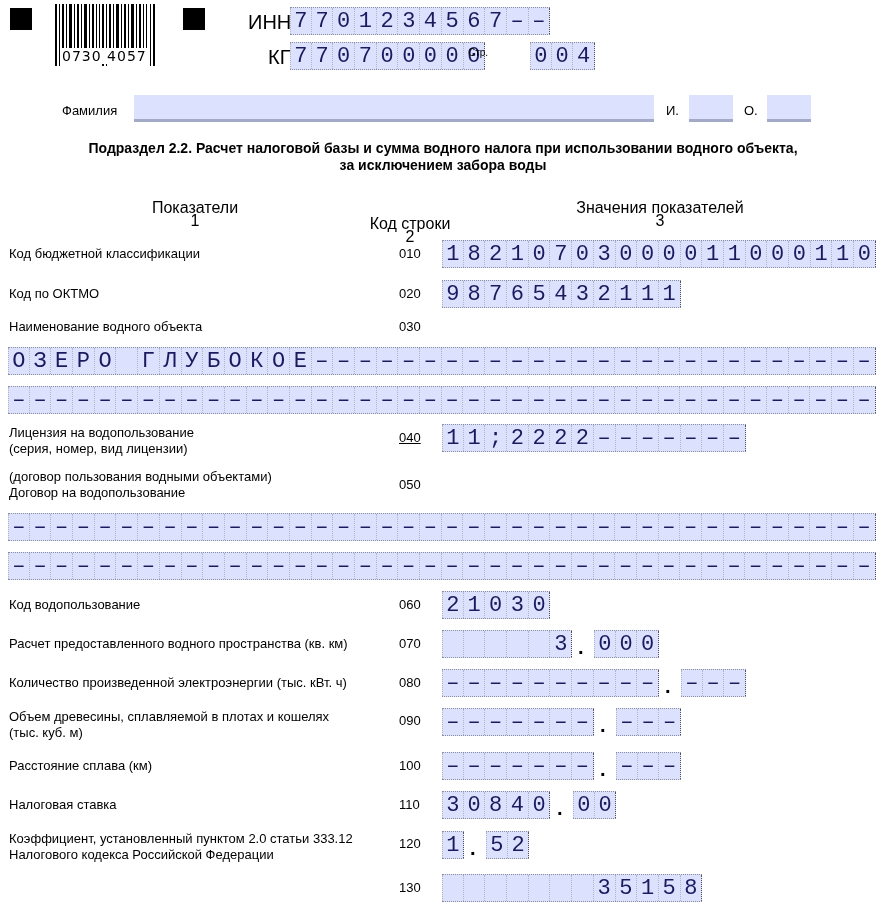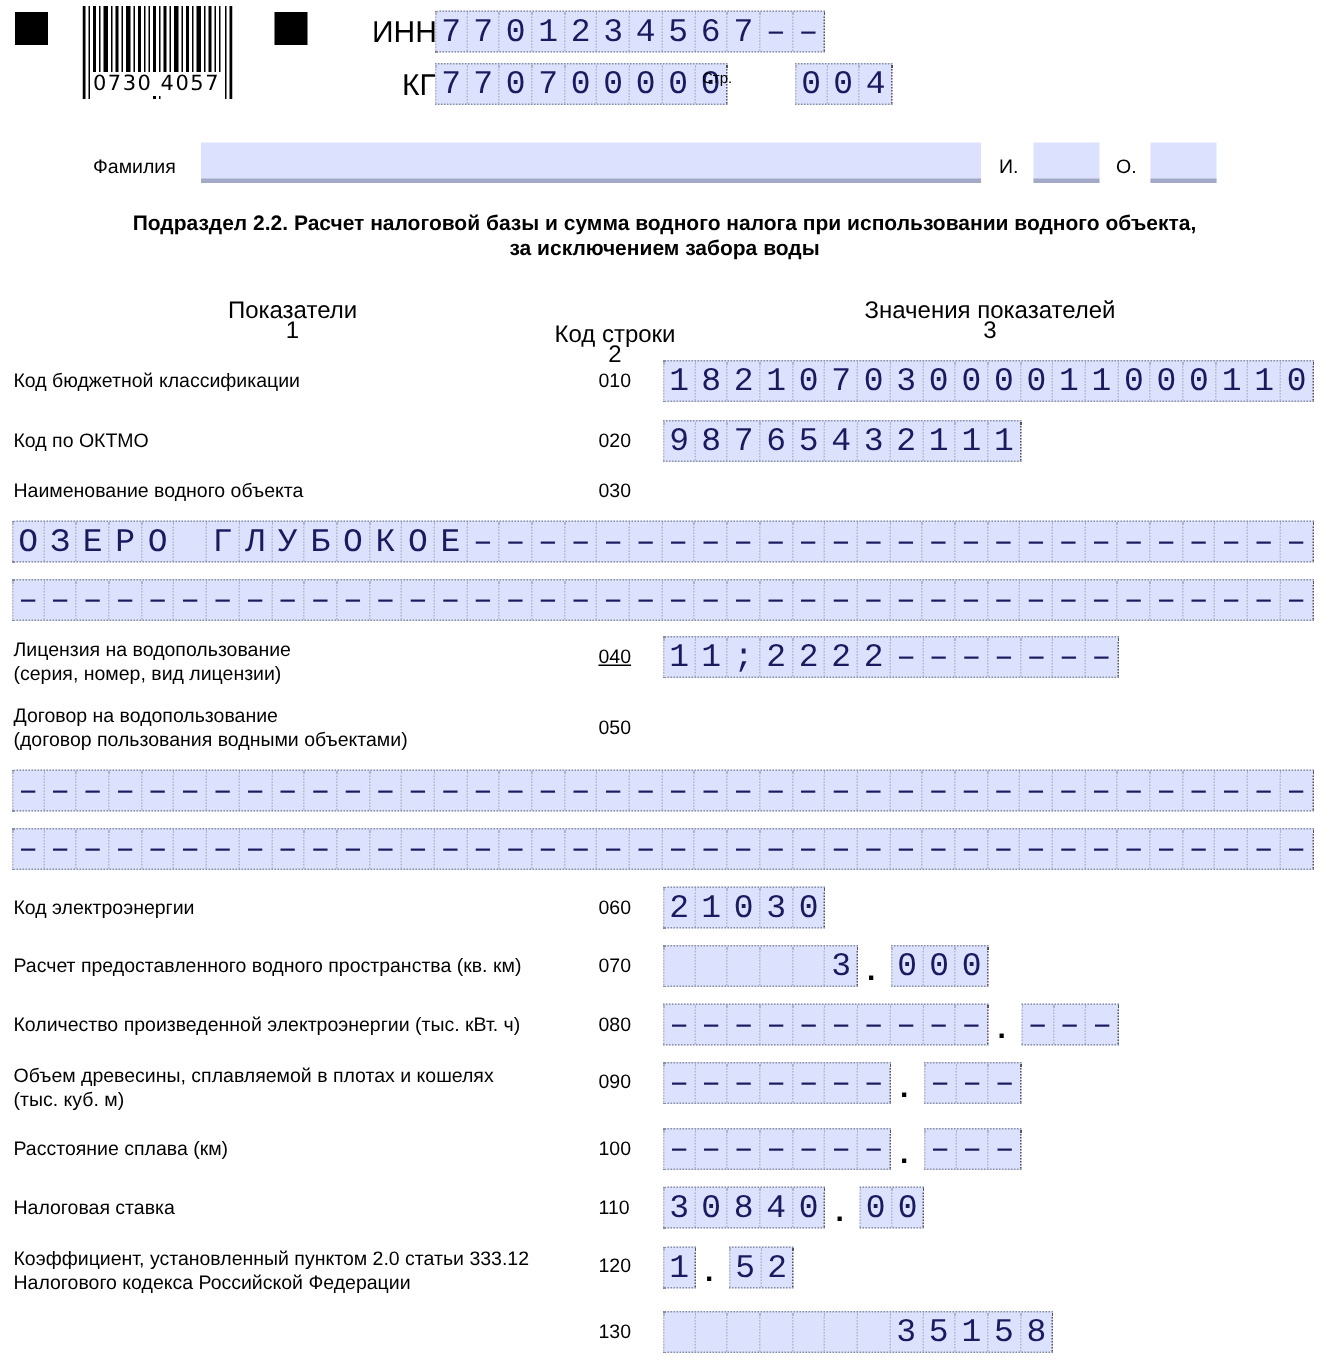--- a/index.html
+++ b/index.html
@@ -263,22 +263,22 @@
     <span class="cell">–</span>
     <span class="cell">–</span>
     <span class="cell">–</span>
     <span class="cell">–</span>
     <span class="cell">–</span>
     <span class="cell">–</span>
     <span class="cell">–</span>
   </div>
 
 <div class="row-lbl" style="top:469px;">
+  <div>(договор пользования водными объектами)</div>
   <div>Договор на водопользование</div>
-  <div>(договор пользования водными объектами)</div>
 </div>
 <div class="code" style="top:477px;">050</div>
 <div class="cells" id="r050a" style="left:8px;top:513px;">
     <span class="cell">–</span>
     <span class="cell">–</span>
     <span class="cell">–</span>
     <span class="cell">–</span>
     <span class="cell">–</span>
     <span class="cell">–</span>
     <span class="cell">–</span>
@@ -352,21 +352,21 @@
     <span class="cell">–</span>
     <span class="cell">–</span>
     <span class="cell">–</span>
     <span class="cell">–</span>
     <span class="cell">–</span>
     <span class="cell">–</span>
     <span class="cell">–</span>
     <span class="cell">–</span>
   </div>
 
-<div class="row-lbl" style="top:597px;">Код электроэнергии</div>
+<div class="row-lbl" style="top:597px;">Код водопользование</div>
 <div class="code" style="top:597px;">060</div>
 <div class="cells" id="r060" style="left:442px;top:591px;">
     <span class="cell">2</span>
     <span class="cell">1</span>
     <span class="cell">0</span>
     <span class="cell">3</span>
     <span class="cell">0</span>
   </div>
 
 <div class="row-lbl" style="top:636px;">Расчет предоставленного водного пространства (кв. км)</div>

